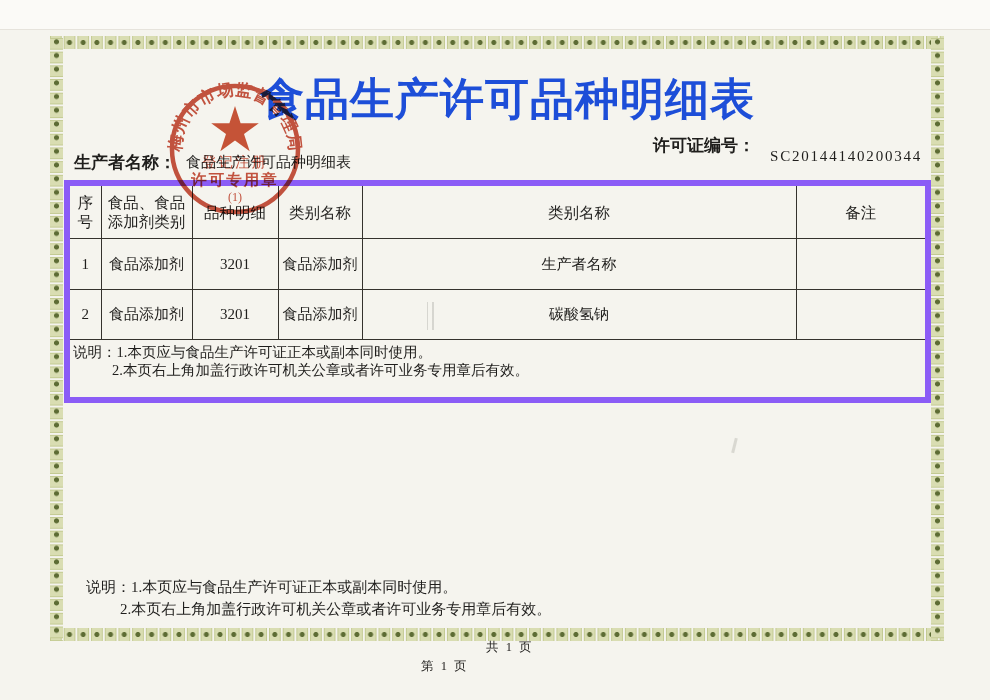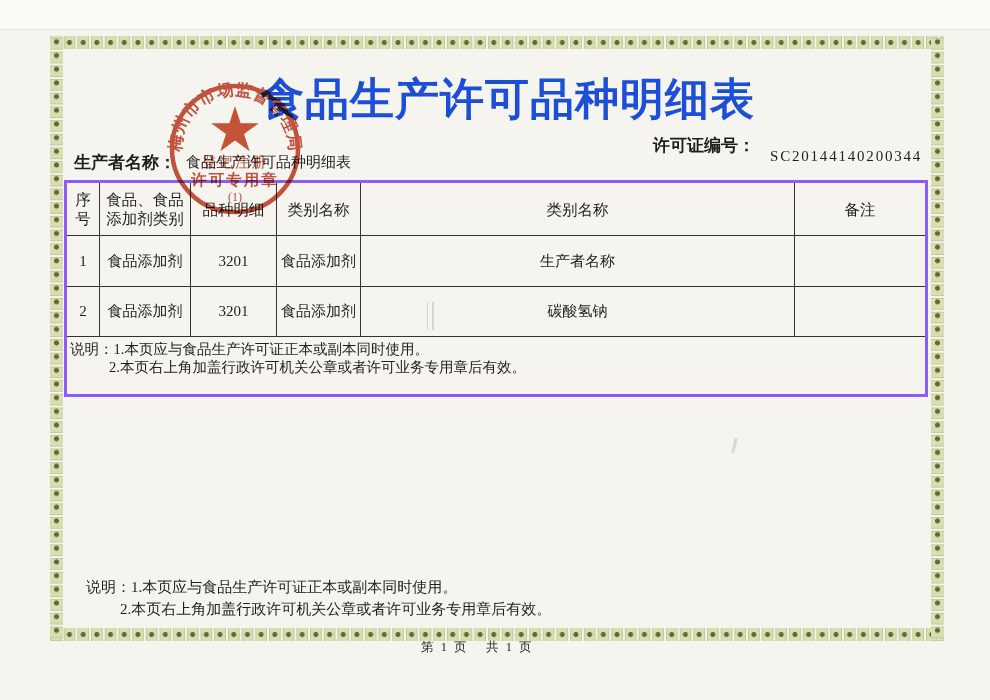--- a/index.html
+++ b/index.html
@@ -52,21 +52,21 @@
   .doc-table{
     position:absolute;left:64px;top:180px;width:861px;
     border-collapse:collapse;table-layout:fixed;
     font-size:15px;color:#1f1e1c;z-index:2;
   }
   .doc-table td,.doc-table th{
     border:1.5px solid #34322d;font-weight:normal;
     text-align:center;vertical-align:middle;padding:0 2px;line-height:19px;
     overflow:hidden;
   }
-  .doc-table{border:3px solid #8b5cf6;}
+  .doc-table{border:6px solid #8b5cf6;}
   .doc-table .hrow th{height:52px;font-size:15.5px;}
   .doc-table .r1 td{height:50px;}
   .doc-table .r2 td{height:49px;}
   .doc-table .note-cell{
     height:53px;text-align:left;vertical-align:top;
     padding:4px 6px 0 3px;font-size:14.5px;line-height:17.5px;
   }
   .doc-table .note-line2{padding-left:39px;}
 
   
@@ -78,21 +78,21 @@
     position:absolute;left:733px;top:438px;width:3px;height:15px;opacity:.22;z-index:3;
     background:#77776f;transform:rotate(14deg);
   }
 
   
   .bottom-note{position:absolute;left:86px;top:576px;font-size:15px;line-height:22px;z-index:2;}
   .bottom-note .l2{padding-left:34px;}
 
   
   .footer-page{position:absolute;top:639px;font-size:12.5px;letter-spacing:2px;z-index:1;}
-  .fp-cur{left:421px;}
+  .fp-cur{left:421px;margin-top:19px;}
   .fp-tot{left:486px;}
   .footer-issuer{
     position:absolute;left:404px;top:653px;font-size:15px;font-weight:bold;
     letter-spacing:.5px;z-index:2;
   }
 
   
   .stamp{position:absolute;left:167px;top:81px;z-index:6;mix-blend-mode:multiply;opacity:.88;}
 </style>
 </head>

